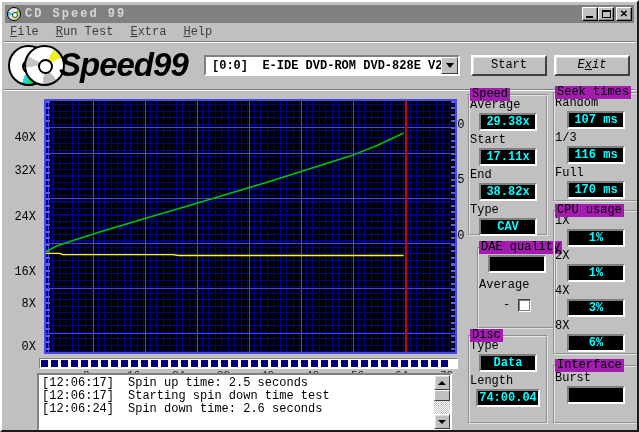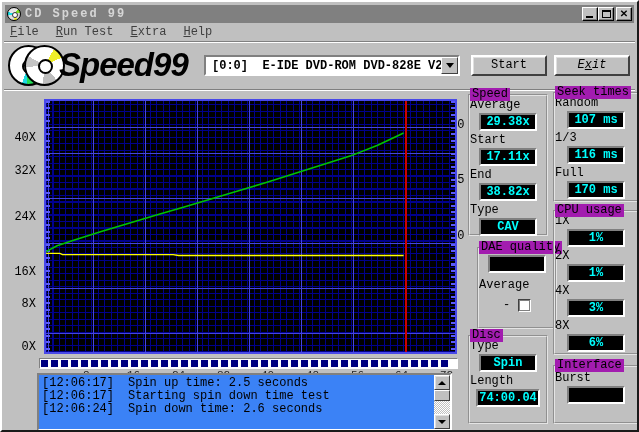--- a/index.html
+++ b/index.html
@@ -71,21 +71,21 @@
   .endline { position:absolute; top:0; bottom:0; width:2px; }
 
   .progress { position:absolute; left:37px; top:356px; width:419px; height:11px; background:#fff;
               border:1px solid; border-color:#808080 #ffffff #ffffff #808080; }
   .progress-fill { position:absolute; left:1px; top:1px; bottom:1px; right:9px;
                    background:repeating-linear-gradient(90deg,#000080 0 7px,#ffffff 7px 10px); }
   .xticks { position:absolute; left:42px; top:368px; width:413px; height:3px; overflow:hidden; }
   .xticks span { position:absolute; top:0; font-size:11px; line-height:11px; color:#222; }
 
   
-  .logbox { position:absolute; left:35px; top:371px; width:415px; height:58px; background:#3b82f6;
+  .logbox { position:absolute; left:35px; top:371px; width:415px; height:58px; background:#ffffff;
             border:2px solid; border-color:#808080 #ffffff #ffffff #808080; }
   .log-lines { position:absolute; left:3px; top:2px; right:19px; bottom:1px; overflow:hidden; line-height:13px; }
   .log-time { display:inline-block; width:86px; }
   .scroll { position:absolute; right:0; top:0; bottom:0; width:16px;
             background-image:conic-gradient(#ffffff 25%,#c0c0c0 0 50%,#ffffff 0 75%,#c0c0c0 0); background-size:2px 2px; }
   .sbtn { position:absolute; left:0; width:16px; height:15px; background:#c0c0c0;
           border:1px solid; border-color:#ffffff #404040 #404040 #ffffff; box-shadow:inset 1px 1px 0 #dfdfdf; }
   .sbtn.up { top:0; } .sbtn.down { bottom:0; }
   .sb-thumb { position:absolute; left:0; top:15px; width:16px; height:11px; background:#c0c0c0;
               border:1px solid; border-color:#ffffff #404040 #404040 #ffffff; }
@@ -251,21 +251,21 @@
     <div class="disp">1%</div>
     <div class="lbl">4X</div>
     <div class="disp">3%</div>
     <div class="lbl">8X</div>
     <div class="disp">6%</div>
   </div>
 
   <div class="gb col-l gb-disc">
     <span class="gbt">Disc</span>
     <div class="lbl">Type</div>
-    <div class="disp">Spin</div>
+    <div class="disp">Data</div>
     <div class="lbl">Length</div>
     <div class="disp" style="width:64px">74:00.04</div>
   </div>
 
   <div class="gb col-r gb-if">
     <span class="gbt">Interface</span>
     <div class="lbl" style="margin-top:5px">Burst</div>
     <div class="disp"></div>
   </div>
 

